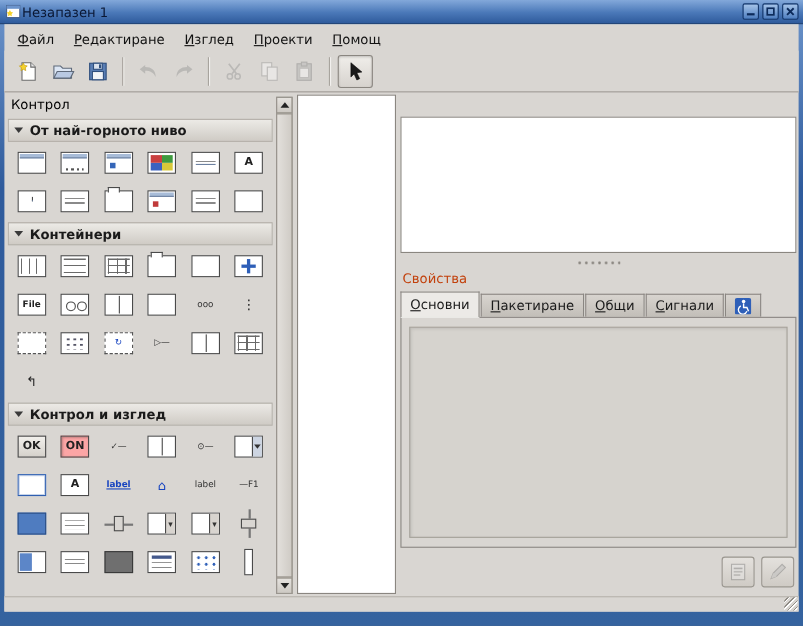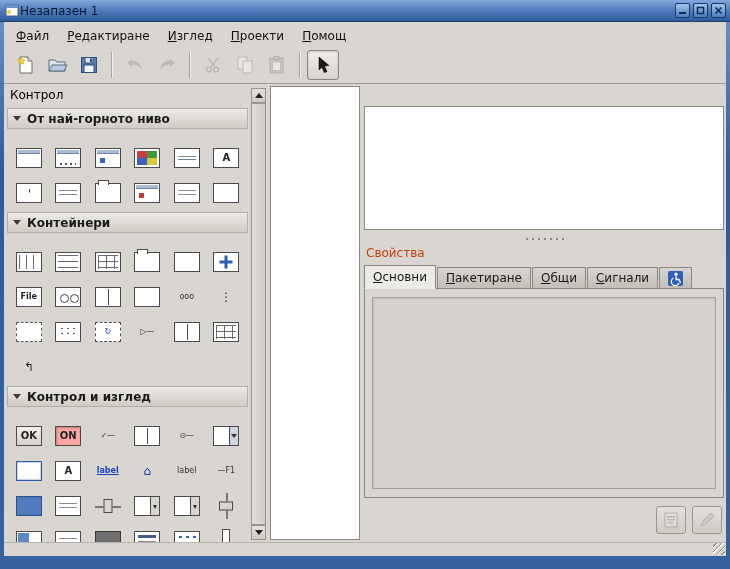--- a/index.html
+++ b/index.html
@@ -26,21 +26,21 @@
 .tbtn.act{background:linear-gradient(#f0eeea,#d7d3ce);border:1px solid #8a8680;box-shadow:inset 0 1px 2px rgba(0,0,0,.18)}
 .tbtn.dis{opacity:.4;filter:grayscale(1)}
 .tsep{width:0;height:26px;border-left:1px solid #a8a49e;border-right:1px solid #f2f0ee;margin:0 6px}
 
 
 .content{position:absolute;top:62px;left:0;right:0;bottom:14px}
 
 
 .palette{position:absolute;left:3px;top:4px;width:241px;bottom:0;overflow:hidden}
 .pal-title{height:18px;padding-left:3px;color:#000}
-.sec-h{height:21px;margin:2px 0 11px;display:flex;align-items:center;background:linear-gradient(#eceae6,#cfcbc5);border:1px solid #b3afa8;font-weight:bold;font-size:12px;color:#1a1a1a}
+.sec-h{height:21px;margin:2px 0 1px;display:flex;align-items:center;background:linear-gradient(#eceae6,#cfcbc5);border:1px solid #b3afa8;font-weight:bold;font-size:12px;color:#1a1a1a}
 .tri{width:0;height:0;border-left:4px solid transparent;border-right:4px solid transparent;border-top:5px solid #3a3a3a;margin:0 6px 0 5px}
 .pgrid{display:grid;grid-template-columns:repeat(6,1fr);padding:3px 2px 2px}
 .cell{height:30px;display:flex;align-items:center;justify-content:center}
 .pi{position:relative;width:26px;height:20px;background:#fff;border:1px solid #4a4a4a;display:flex;align-items:center;justify-content:center}
 .pt{font-size:8px;line-height:1;color:#222;z-index:2;white-space:nowrap}
 .t-bold{font-weight:bold;font-size:10px}
 .t-link{color:#1744c0;font-weight:bold;text-decoration:underline}
 .t-blue{color:#1744c0}
 .t-plain{color:#333}
 .t-big{font-size:12px}

